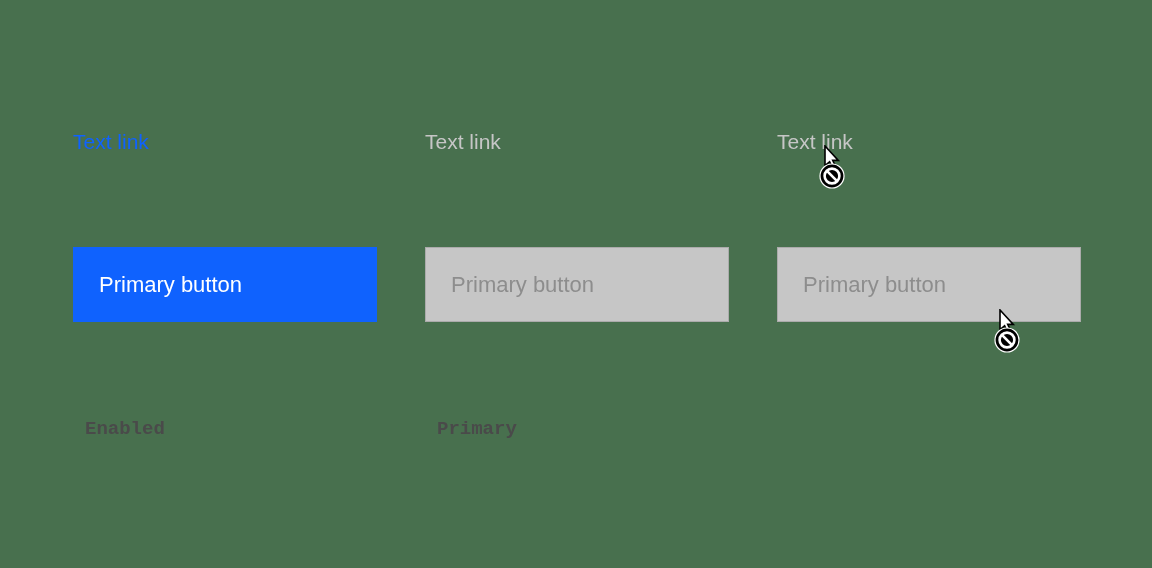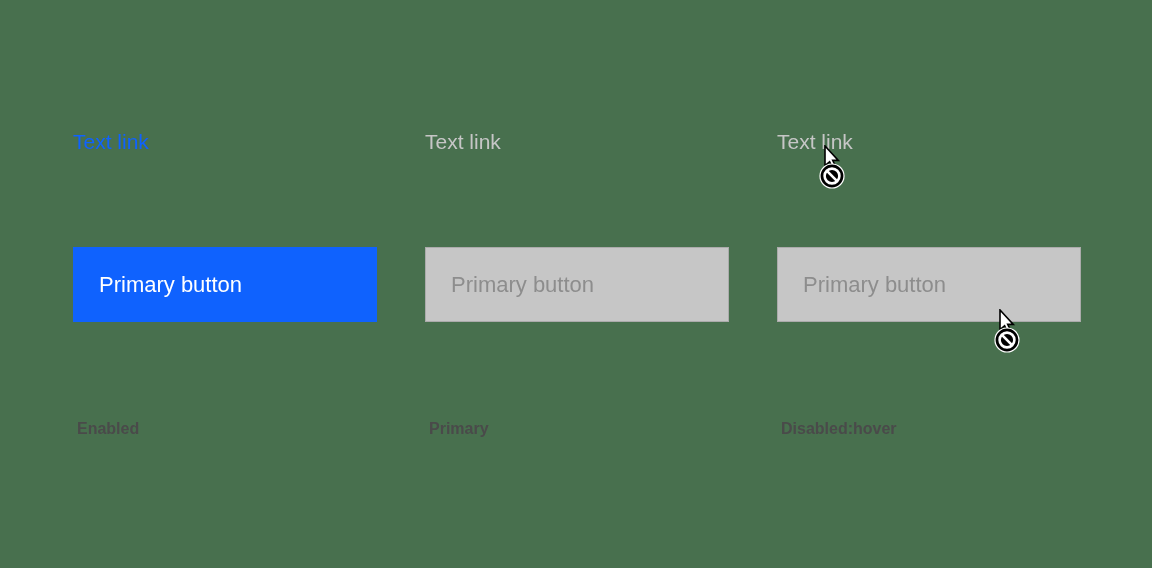--- a/index.html
+++ b/index.html
@@ -52,23 +52,23 @@
   }
   .primary-button.disabled {
     background: var(--button-disabled-bg, #c6c6c6);
     color: var(--button-disabled-text, #8d8d8d);
     box-shadow: inset 0 0 0 1px rgba(120,120,120,0.35);
     cursor: not-allowed;
   }
 
   .state-caption {
     position: absolute;
-    left: 4px; top: 417px;
-    font-family: Liberation Sans, sans-serif;
-    font-size: 16px;
+    left: 12px; top: 417px;
+    font-family: Liberation Mono, monospace;
+    font-size: 19px;
     line-height: 24px;
     font-weight: 700;
     color: var(--caption-text, #4a4a4a);
   }
 
   .cursor-icon {
     position: absolute;
     width: 36px; height: 48px;
     pointer-events: none;
   }
@@ -88,21 +88,20 @@
 
   <section class="state-column col-1">
     <a class="text-link disabled">Text link</a>
     <button type="button" class="primary-button disabled">Primary button</button>
     <div class="state-caption">Primary</div>
   </section>
 
   <section class="state-column col-2">
     <a class="text-link disabled">Text link</a>
     <button type="button" class="primary-button disabled">Primary button</button>
-    <div class="state-caption">Disabled:hover</div>
   </section>
 
   <svg class="cursor-icon cursor-on-link" viewBox="0 0 36 48">
     <path d="M8 1 L8 20.5 L12.6 16.7 L15.8 23.6 L18.9 22.2 L15.7 15.4 L21.3 15.4 Z" fill="#ffffff" stroke="#000000" stroke-width="1.6"></path>
     <circle cx="15" cy="31" r="12" fill="#000000" stroke="#ffffff" stroke-width="1.2"></circle>
     <circle cx="15" cy="31" r="7.4" fill="none" stroke="#ffffff" stroke-width="2.6"></circle>
     <line x1="9.9" y1="25.9" x2="20.1" y2="36.1" stroke="#ffffff" stroke-width="2.6"></line>
   </svg>
 
   <svg class="cursor-icon cursor-on-button" viewBox="0 0 36 48">

